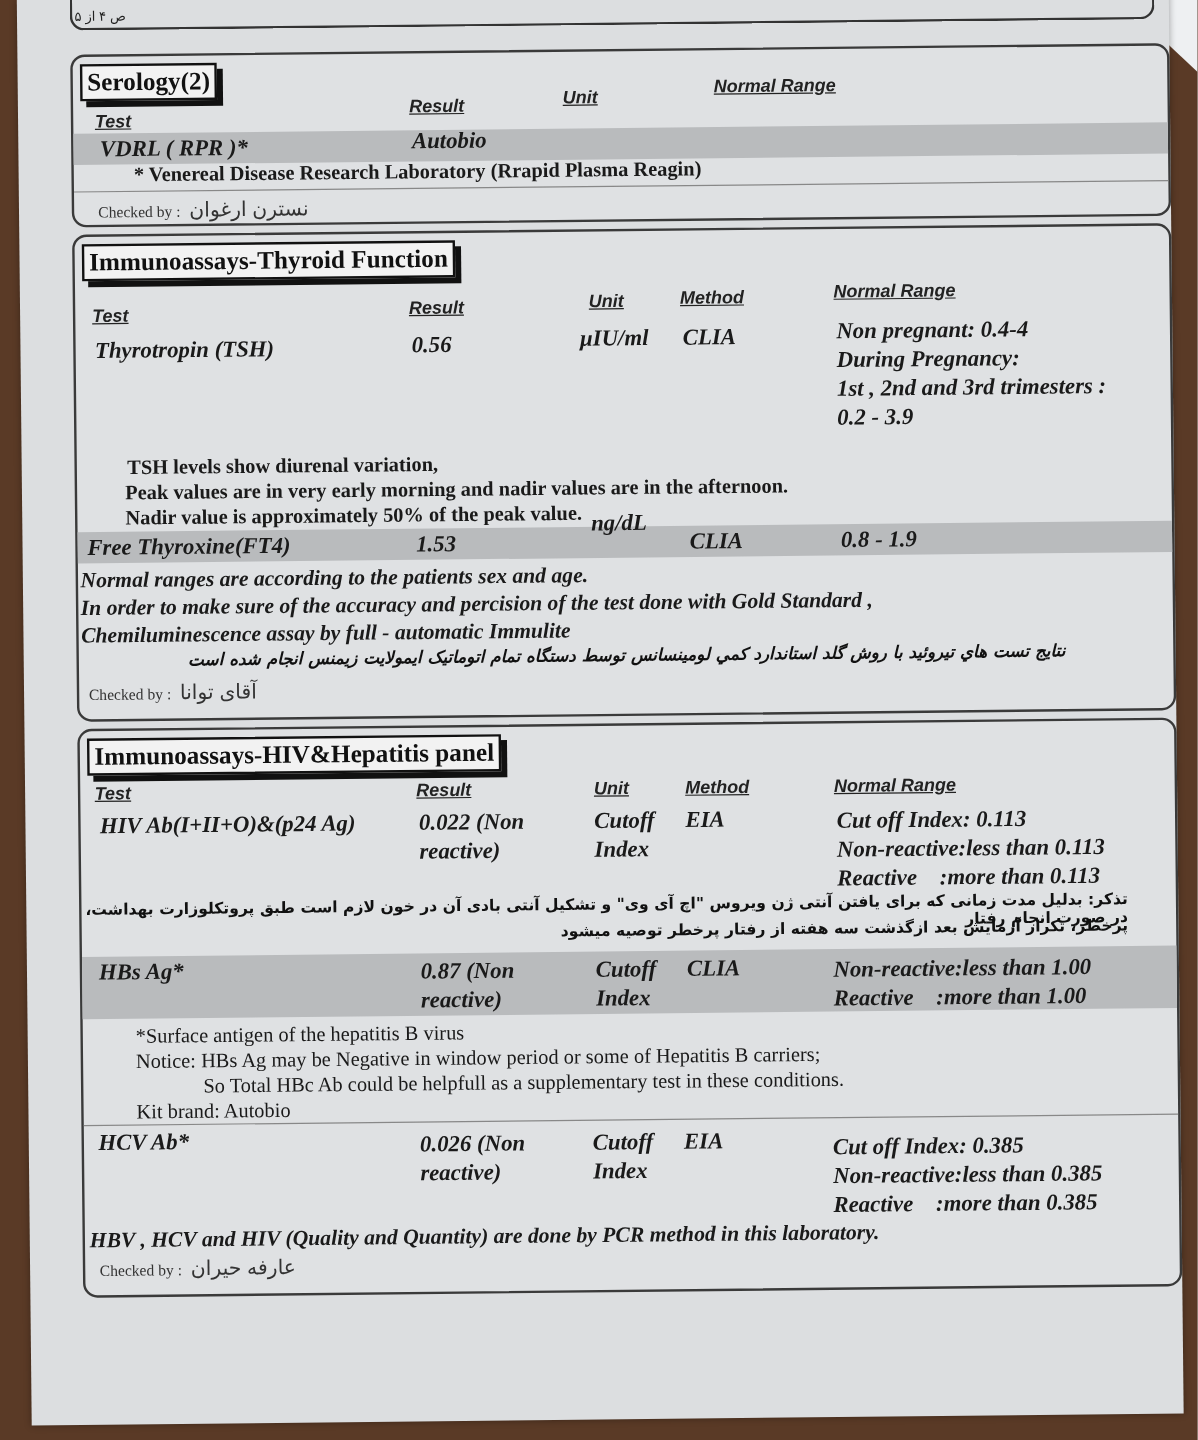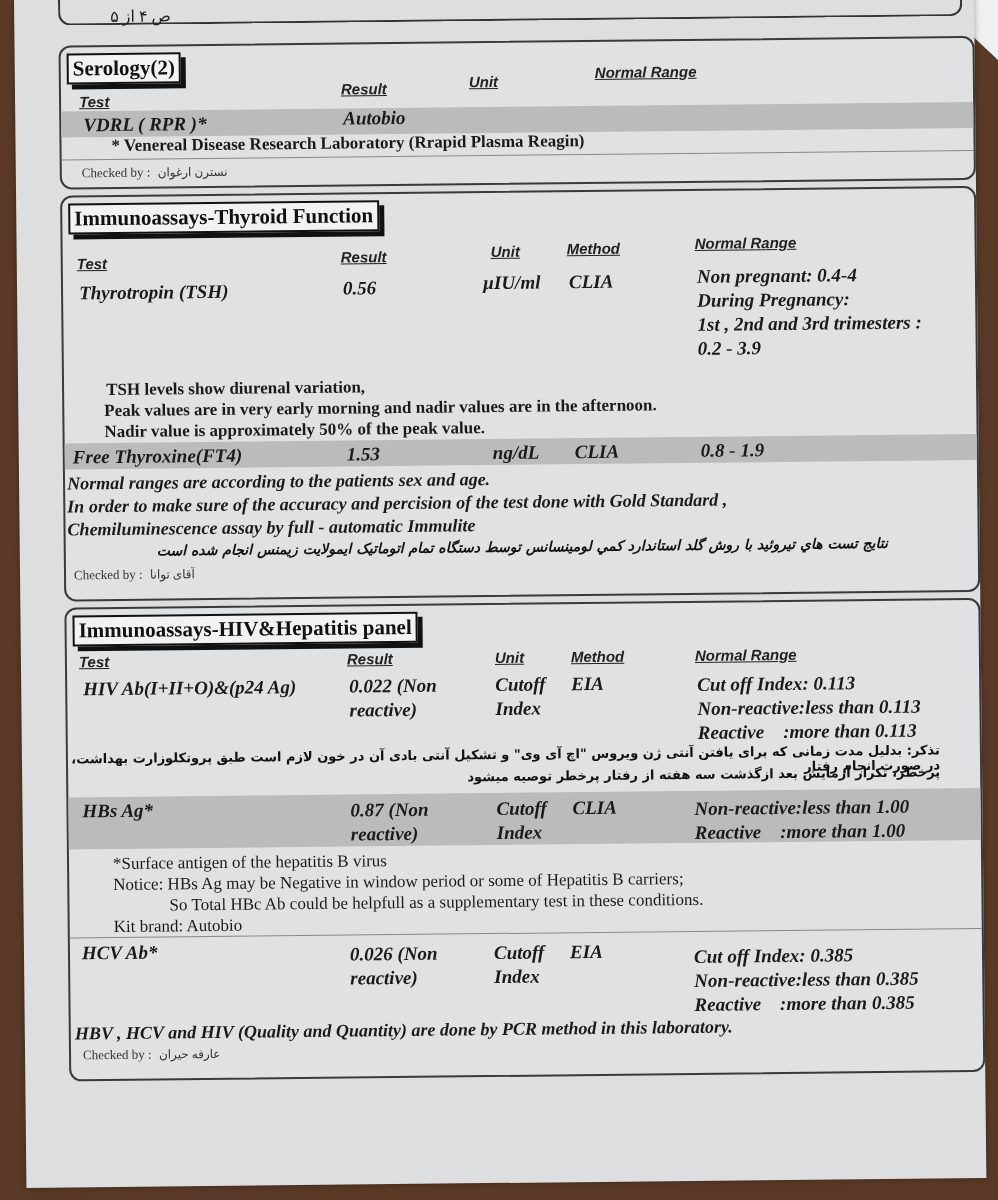--- a/index.html
+++ b/index.html
@@ -15,22 +15,22 @@
     clip-path: polygon(20% 0, 100% 0, 100% 100%);
   }
   .sheet {
     position:absolute; left:14px; top:0; width:960px; height:1188px;
     background:#dcdee0;
     transform: rotate(-0.6deg);
     transform-origin: top left;
     box-shadow: 0 0 6px rgba(0,0,0,0.35);
   }
   .page-num {
-    position:absolute; left:48px; top:8px; font-size:16px; color:#222;
-    font-family:Liberation Serif, serif; direction:rtl;margin-left:48px;
+    position:absolute; left:48px; top:8px; font-size:11px; color:#222;
+    font-family:Liberation Sans, sans-serif; direction:rtl;
   }
   .prev-box {
     position:absolute; left:44px; top:-20px; width:900px; height:44px;
     border:2px solid #333; border-top:none; border-radius:0 0 12px 12px;
   }
   .panel {
     position:absolute; left:44px; width:912px;
     border:2px solid #3a3a3a; border-radius:12px;
     background:#dfe1e3;
   }
@@ -59,21 +59,21 @@
   .note-i { font-style:italic; font-size:18px; }
   .note-plain { font-weight:normal; font-size:17px; }
   .fa {
     position:absolute; direction:rtl; font-family:"DejaVu Sans", sans-serif;
     font-size:13px; font-weight:bold; color:#111;
   }
   .checked {
     position:absolute; font-family:"Liberation Serif", serif;
     font-size:13px; color:#333;
   }
-  .checked .fa-name { font-family:Liberation Serif, serif; font-size:12px; margin-left:4px; }
+  .checked .fa-name { font-family:Liberation Sans, sans-serif; font-size:17px; margin-left:4px; }
   .rule { position:absolute; left:0; right:0; height:1px; background:#888; }
 </style>
 </head>
 <body>
 
 <div class="corner-paper"></div>
 
 <div class="sheet">
   <div class="prev-box"></div>
   <div class="page-num">ص ۴ از ۵</div>
@@ -117,21 +117,21 @@
     </div>
 
     <span class="note" style="left:42px;top:182px;">TSH levels show diurenal variation,</span>
     <span class="note" style="left:40px;top:203px;">Peak values are in very early morning and nadir values are in the afternoon.</span>
     <span class="note" style="left:40px;top:224px;">Nadir value is approximately 50% of the peak value.</span>
 
     <div class="band" style="top:246px;height:26px;"></div>
     <div>
       <span class="cell" style="left:8px;top:248px;">Free Thyroxine(FT4)</span>
       <span class="cell" style="left:282px;top:248px;">1.53</span>
-      <span class="cell" style="left:428px;top:248px;">ng/dL</span>
+      <span class="cell" style="left:428px;top:232px;">ng/dL</span>
       <span class="cell" style="left:510px;top:248px;">CLIA</span>
       <span class="cell" style="left:636px;top:248px;">0.8 - 1.9</span>
     </div>
 
     <span class="note note-i" style="left:2px;top:276px;">Normal ranges are according to the patients sex and age.</span>
     <span class="note note-i" style="left:2px;top:299px;">In order to make sure of the accuracy and percision of the test done with Gold Standard ,</span>
     <span class="note note-i" style="left:2px;top:322px;">Chemiluminescence assay by full - automatic Immulite</span>
     <span class="fa" style="right:90px;top:346px;font-size:14px;font-style:italic;">نتايج تست هاي تيروئيد با روش گلد استاندارد كمي لومينسانس توسط دستگاه  تمام اتوماتيک ايمولايت زيمنس انجام شده است</span>
     <div class="checked" style="left:8px;top:370px;">
       <span>Checked by :</span>

